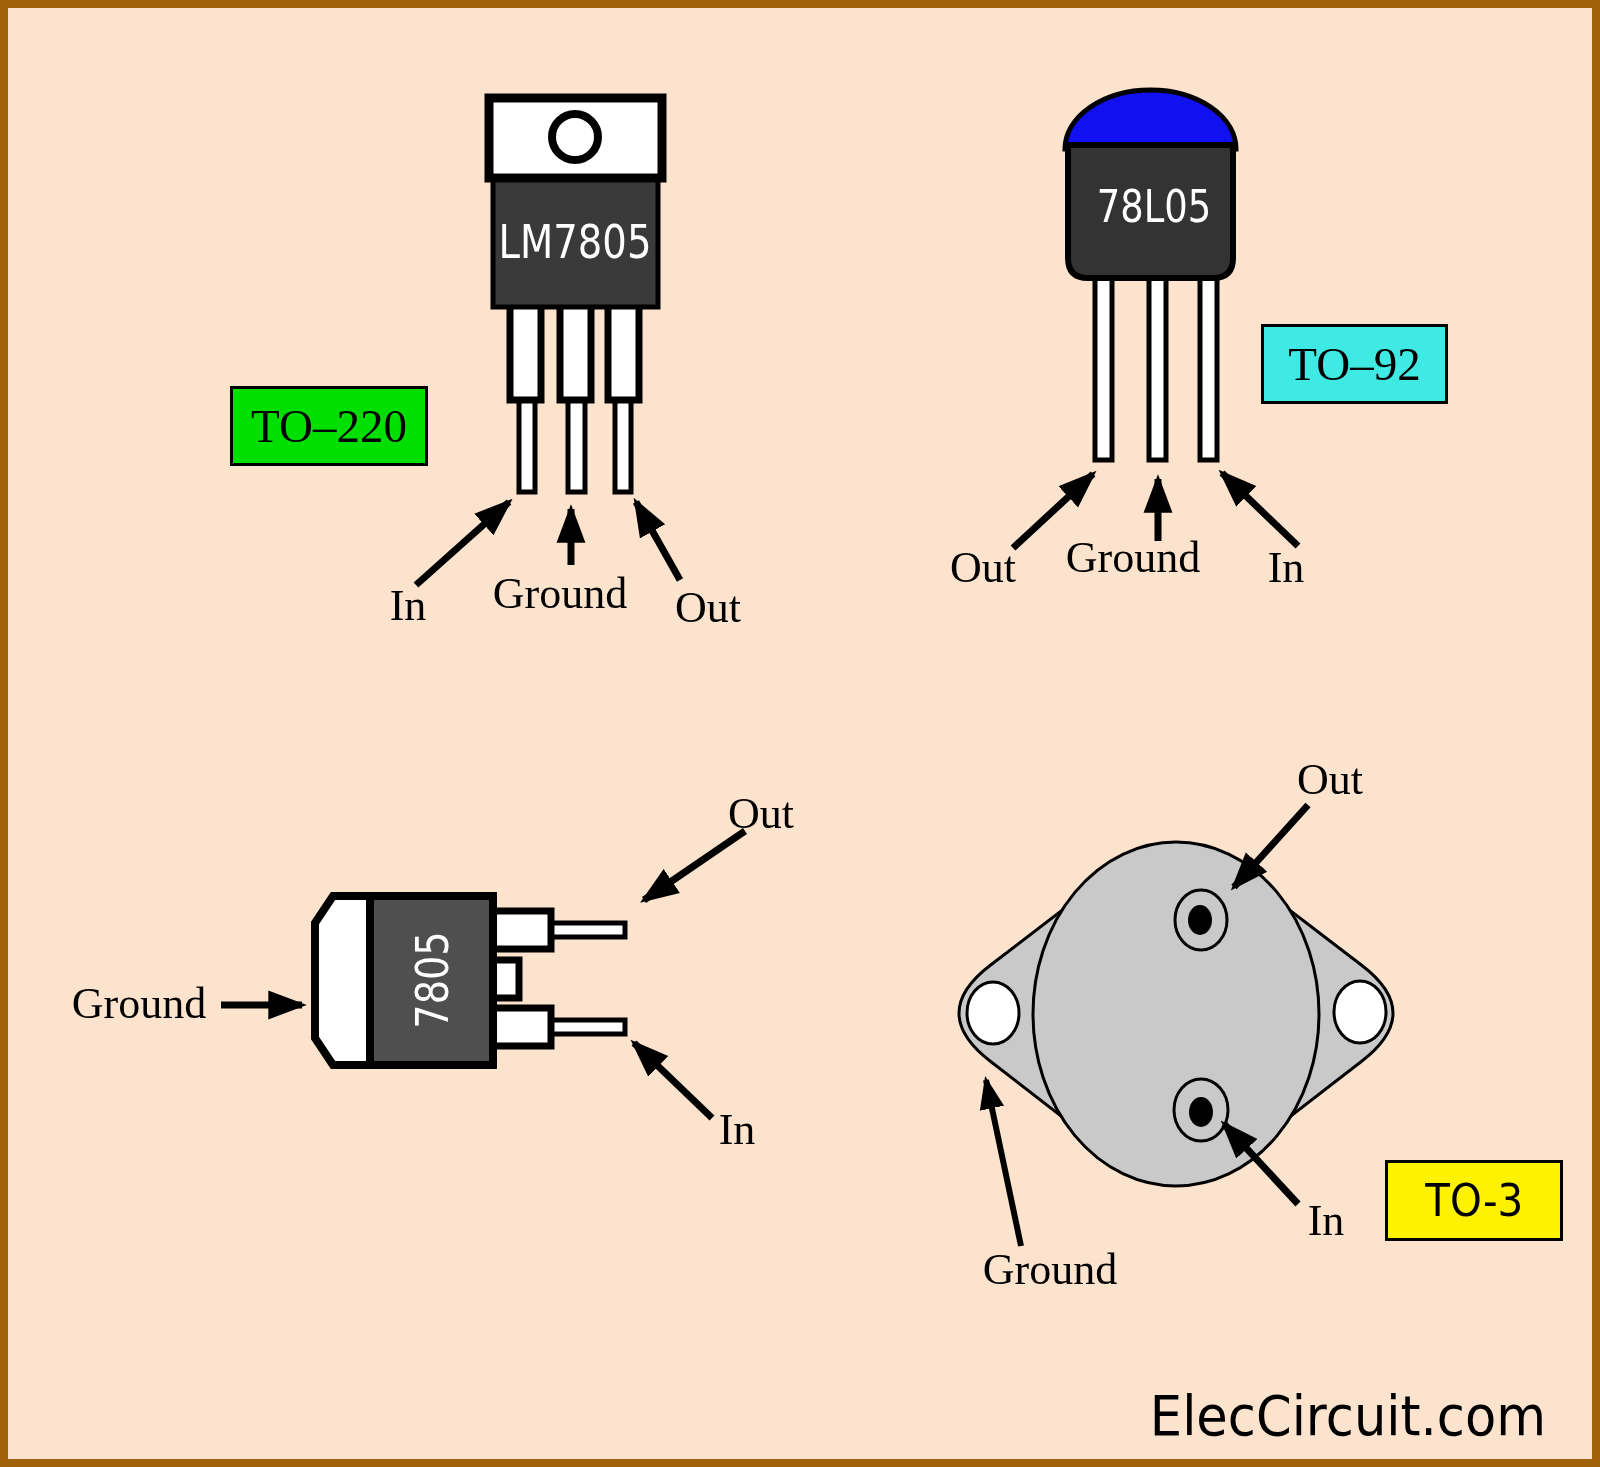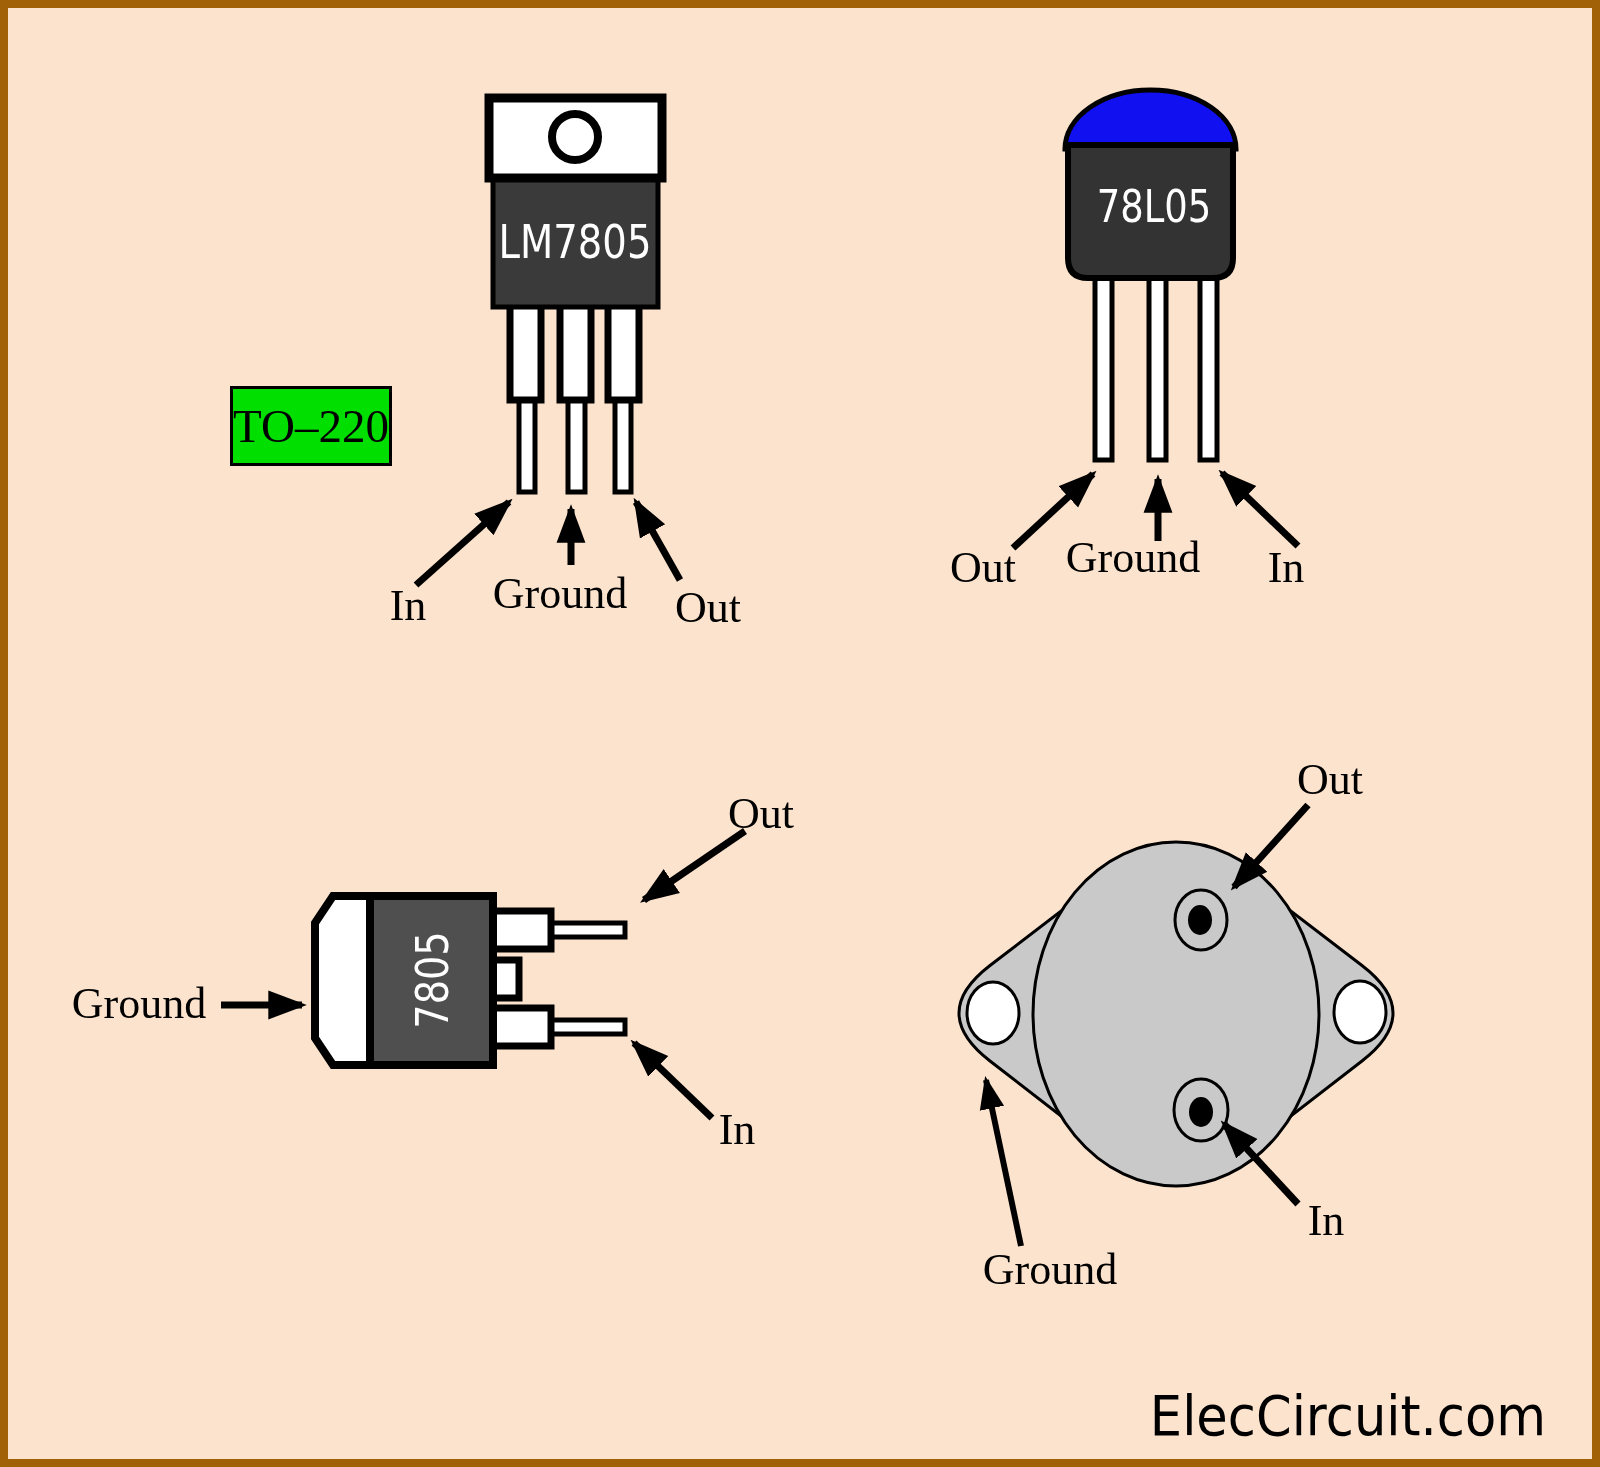--- a/index.html
+++ b/index.html
@@ -26,21 +26,21 @@
     position:absolute;
     display:flex;align-items:center;justify-content:center;
     border:3px solid #000;
     box-sizing:border-box;
     color:#000;
     line-height:1;
     white-space:nowrap;
   }
   .badge.serif{font-family:"Liberation Serif", serif;font-size:47px;}
   .badge.sans{font-family:"DejaVu Sans", sans-serif;font-size:44px;}
-  .badge-to220{left:222px;top:378px;width:162px;height:80px;background:#00DF00;}
+  .badge-to220{left:222px;top:378px;width:198px;height:80px;background:#00DF00;}
   .badge-to92{left:1253px;top:316px;width:187px;height:80px;background:#3FE9E4;}
   .badge-dpark{left:332px;top:1148px;width:208px;height:75px;background:#F500F5;}
   .badge-to3{left:1377px;top:1152px;width:178px;height:81px;background:#FFF200;}
   .badge-to3 span, .badge-dpark span{display:inline-block;transform:scaleX(0.92);}
   .marking{
     position:absolute;
     color:#fff;
     font-family:"DejaVu Sans", sans-serif;
     white-space:nowrap;
     line-height:1;
@@ -168,20 +168,26 @@
     </g>
   </svg>
 
   <div class="marking marking-lm7805">LM7805</div>
   <div class="marking marking-78l05">78L05</div>
   <div class="marking marking-7805">7805</div>
 
   <div class="badge serif badge-to220">
     <span>TO–220</span>
   </div>
+  <div class="badge serif badge-to92">
+    <span>TO–92</span>
+  </div>
+  <div class="badge sans badge-to3">
+    <span>TO-3</span>
+  </div>
 
   <div class="lbl" style="left:400px;top:598px;">In</div>
   <div class="lbl" style="left:552px;top:586px;">Ground</div>
   <div class="lbl" style="left:700px;top:600px;">Out</div>
 
   <div class="lbl" style="left:975px;top:560px;">Out</div>
   <div class="lbl" style="left:1125px;top:550px;">Ground</div>
   <div class="lbl" style="left:1278px;top:560px;">In</div>
 
   <div class="lbl" style="left:753px;top:806px;">Out</div>

